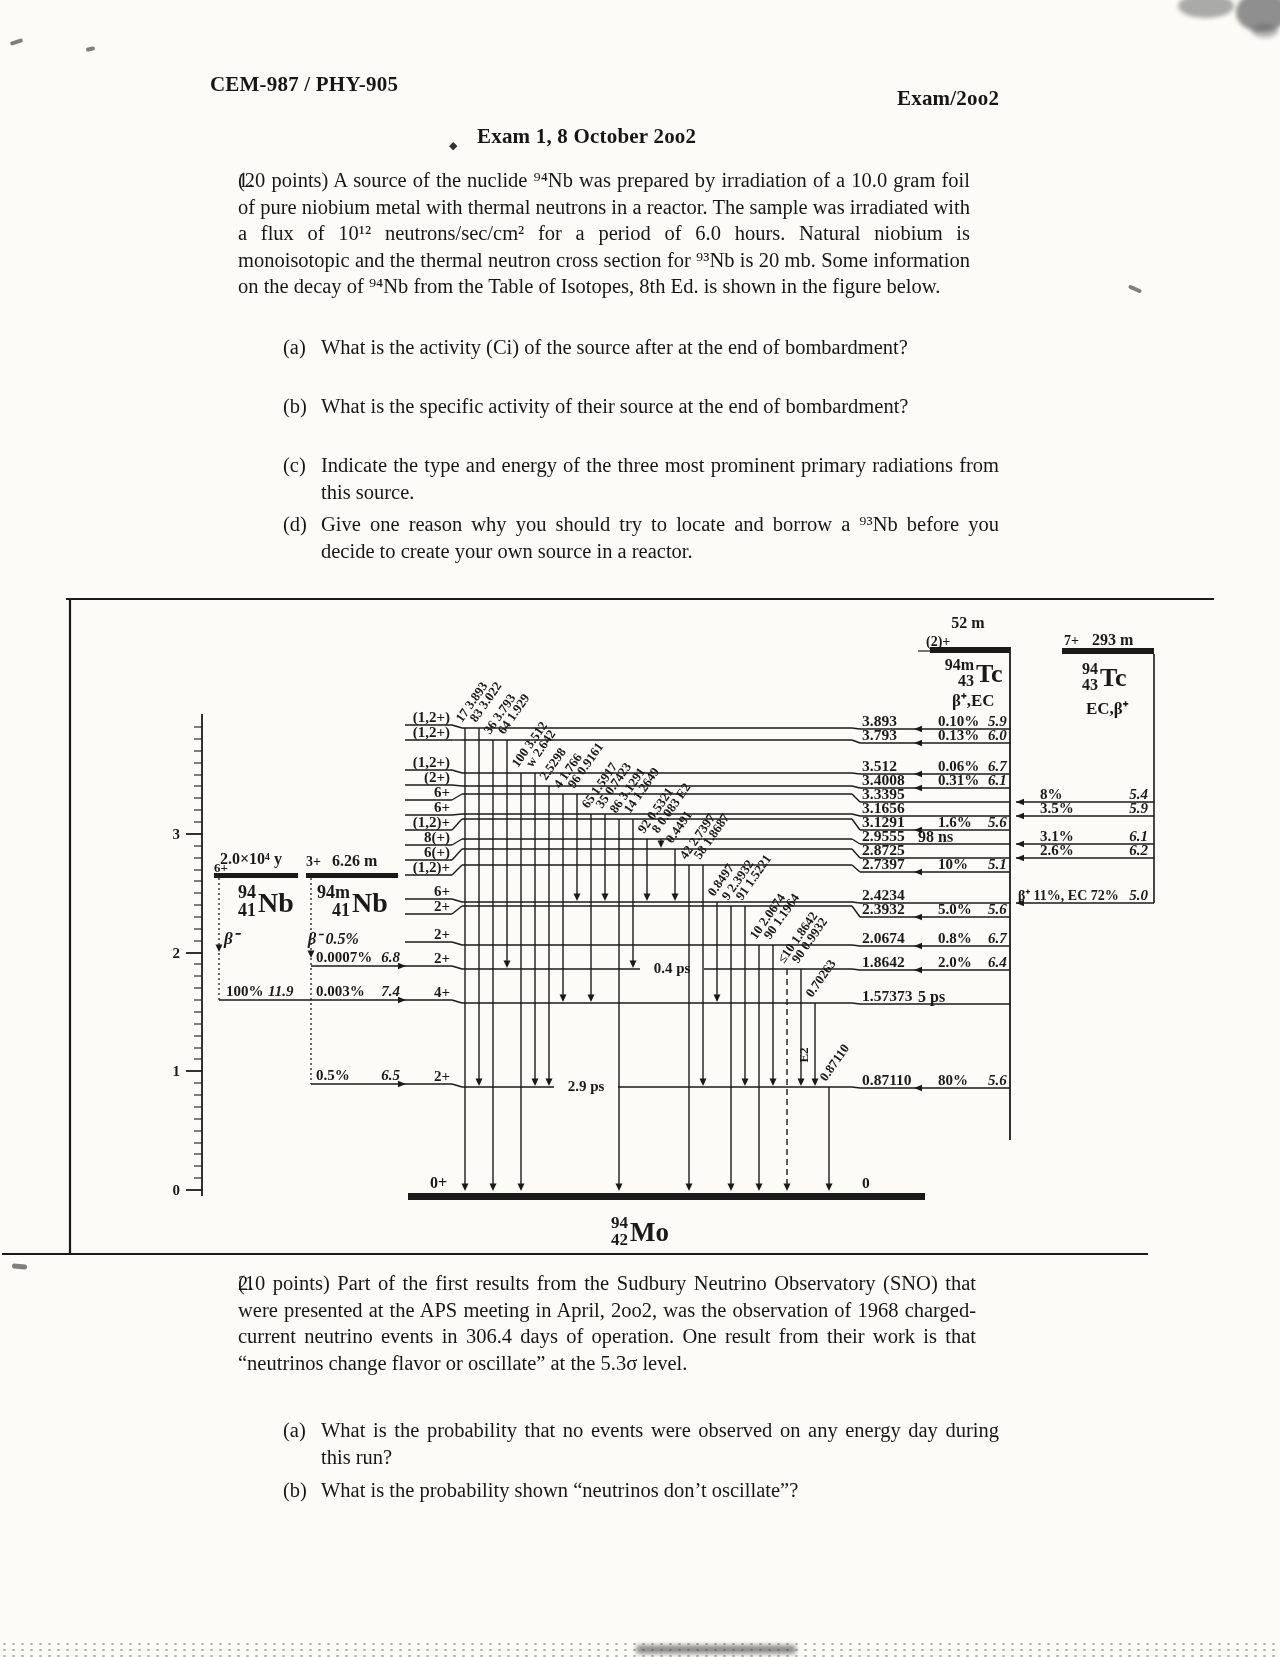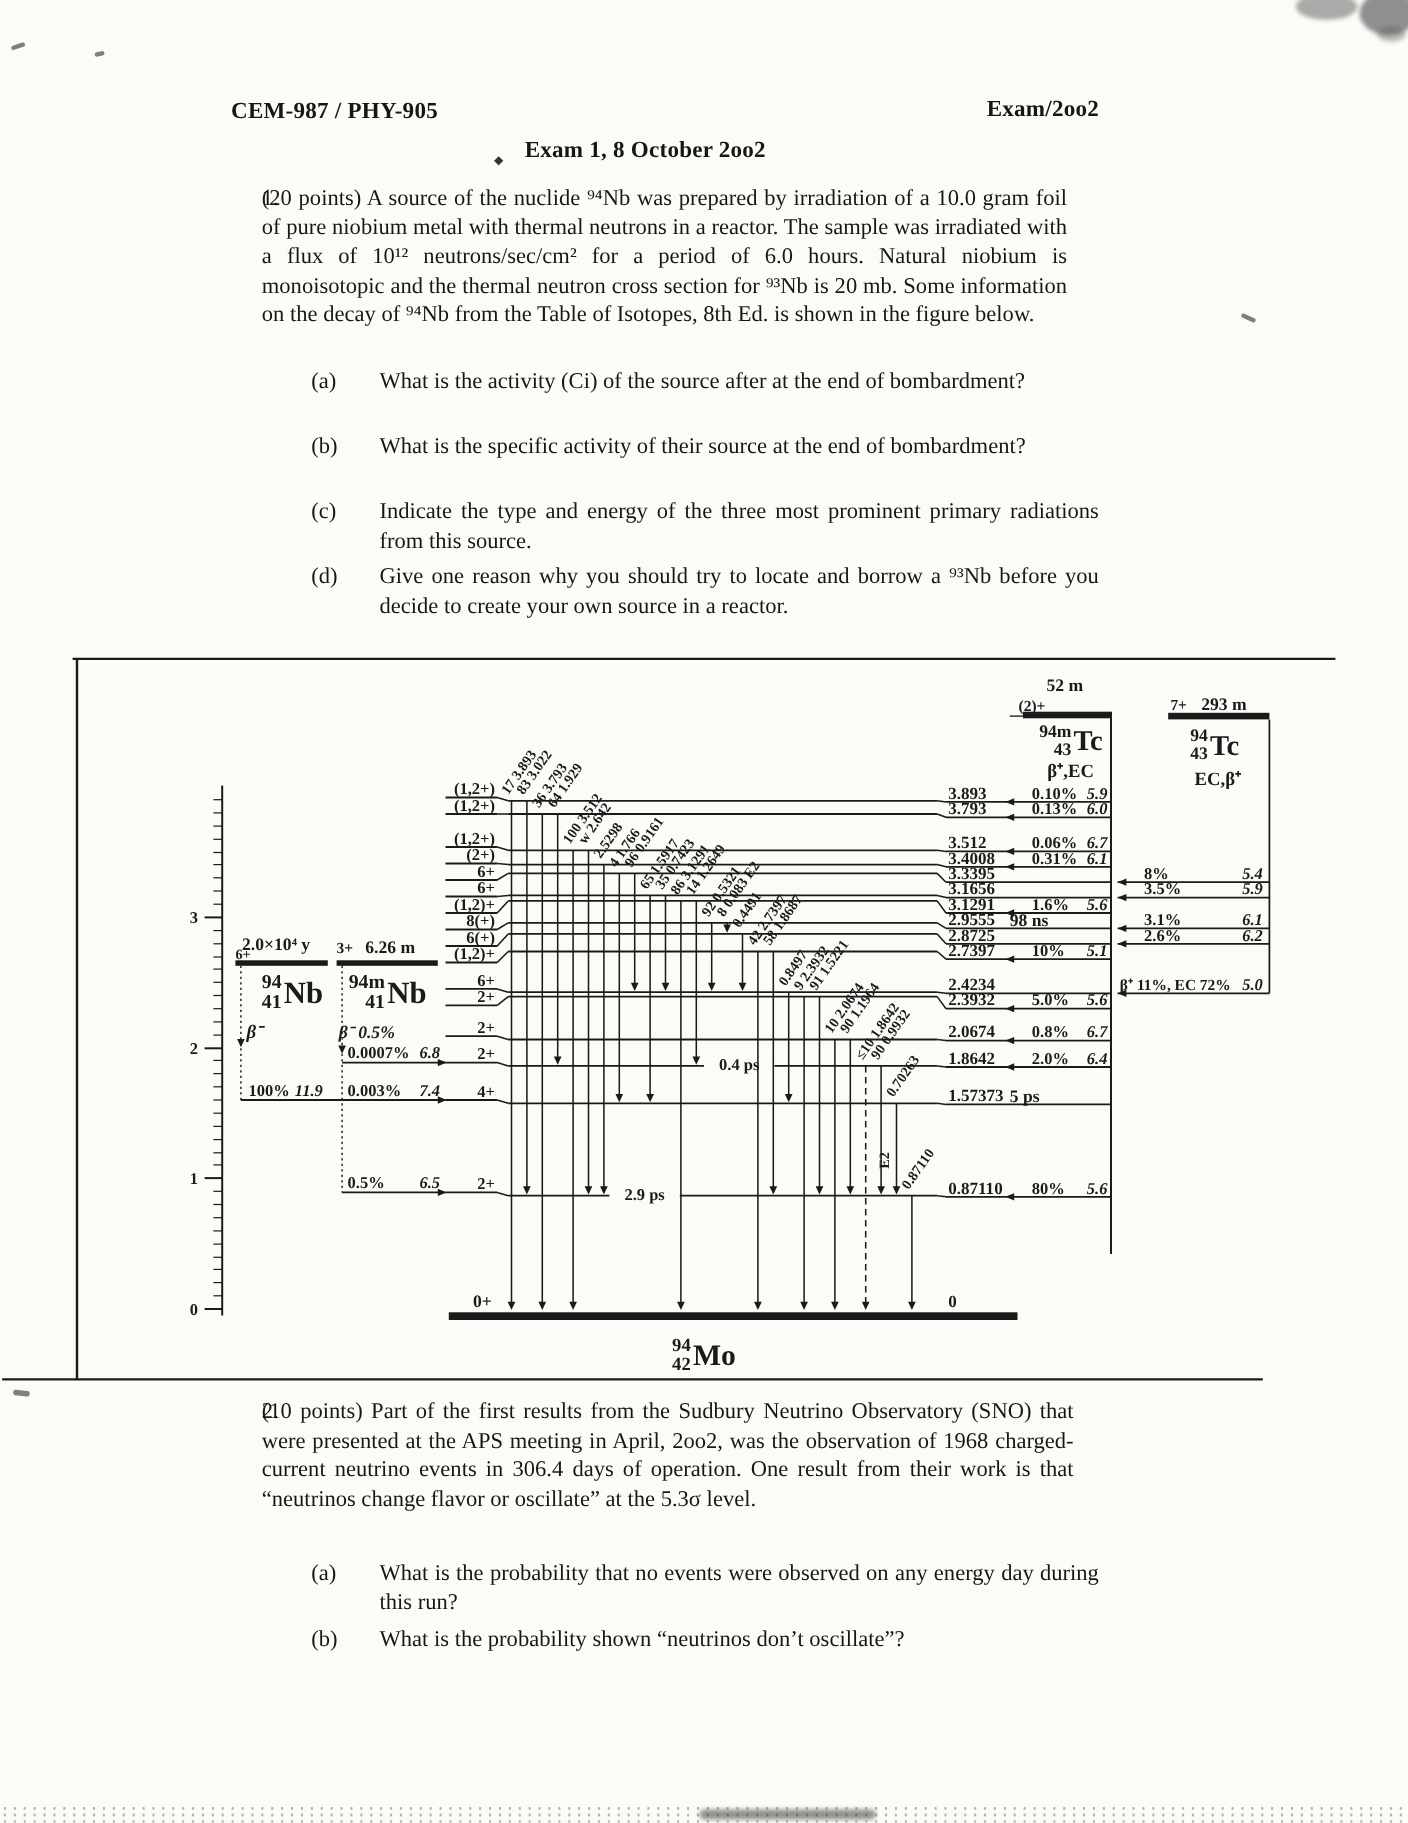--- a/index.html
+++ b/index.html
@@ -11,40 +11,40 @@
     color:#161616;
     overflow:hidden;
   }
   .abs{position:absolute;}
   .hdr{font-size:21px;font-weight:600;letter-spacing:.2px;}
   .para{font-size:20.5px;line-height:26.5px;text-align:justify;}
   .qnum{position:absolute;left:0;top:0;}
   .qbody{}
   .item{position:absolute;width:716px;font-size:20.5px;line-height:26.5px;}
   .item .lab{position:absolute;left:0;top:0;}
-  .item .txt{margin-left:62px;text-align:justify;font-family:Liberation Serif, serif;}
+  .item .txt{margin-left:38px;text-align:justify;font-family:Liberation Serif, serif;}
   #figwrap{position:absolute;left:0;top:0;width:1280px;height:1657px;}
   svg text{font-family:"Liberation Serif", serif;}
   
   .smudge{position:absolute;filter:blur(2px);border-radius:50%;}
   .sm1{left:1178px;top:-6px;width:56px;height:24px;background:rgba(70,70,72,.45);}
   .sm2{left:1236px;top:-8px;width:52px;height:40px;background:rgba(55,55,58,.55);}
   .sm3{left:1252px;top:24px;width:26px;height:14px;background:rgba(90,90,92,.4);}
   .dash{position:absolute;background:rgba(60,60,60,.65);border-radius:2px;}
   .bottomband{position:absolute;left:0;top:1641px;width:1280px;height:16px;opacity:.5;
     background-image:radial-gradient(circle, rgba(70,70,70,.8) 1px, transparent 1.4px);
     background-size:9px 6px;}
   .bottomsmear{position:absolute;left:636px;top:1645px;width:160px;height:9px;
     background:rgba(60,60,60,.55);filter:blur(2px);border-radius:4px;}
   .diamond{position:absolute;left:449px;top:139px;font-size:11px;color:#333;}
 </style>
 </head>
 <body>
 
-<div class="abs hdr" style="left:210px;top:88px;">CEM-987 / PHY-905</div>
+<div class="abs hdr" style="left:210px;top:72px;">CEM-987 / PHY-905</div>
 <div class="abs hdr" style="left:897px;top:86px;">Exam/2oo2</div>
 <div class="abs hdr" style="left:477px;top:124px;">Exam 1, 8 October 2oo2</div>
 <div class="diamond">◆</div>
 
 <div class="abs" style="left:238px;top:167px;width:768px;">
   <span class="qnum para">1.</span>
   <div class="qbody para" style="width:732px;">(20 points) A source of the nuclide ⁹⁴Nb was prepared by irradiation of a 10.0 gram foil of pure niobium metal with thermal neutrons in a reactor. The sample was irradiated with a flux of 10¹² neutrons/sec/cm² for a period of 6.0 hours. Natural niobium is monoisotopic and the thermal neutron cross section for ⁹³Nb is 20 mb. Some information on the decay of ⁹⁴Nb from the Table of Isotopes, 8th Ed. is shown in the figure below.</div>
 </div>
 <div class="item" style="left:283px;top:334px;">
   <span class="lab">(a)</span>

